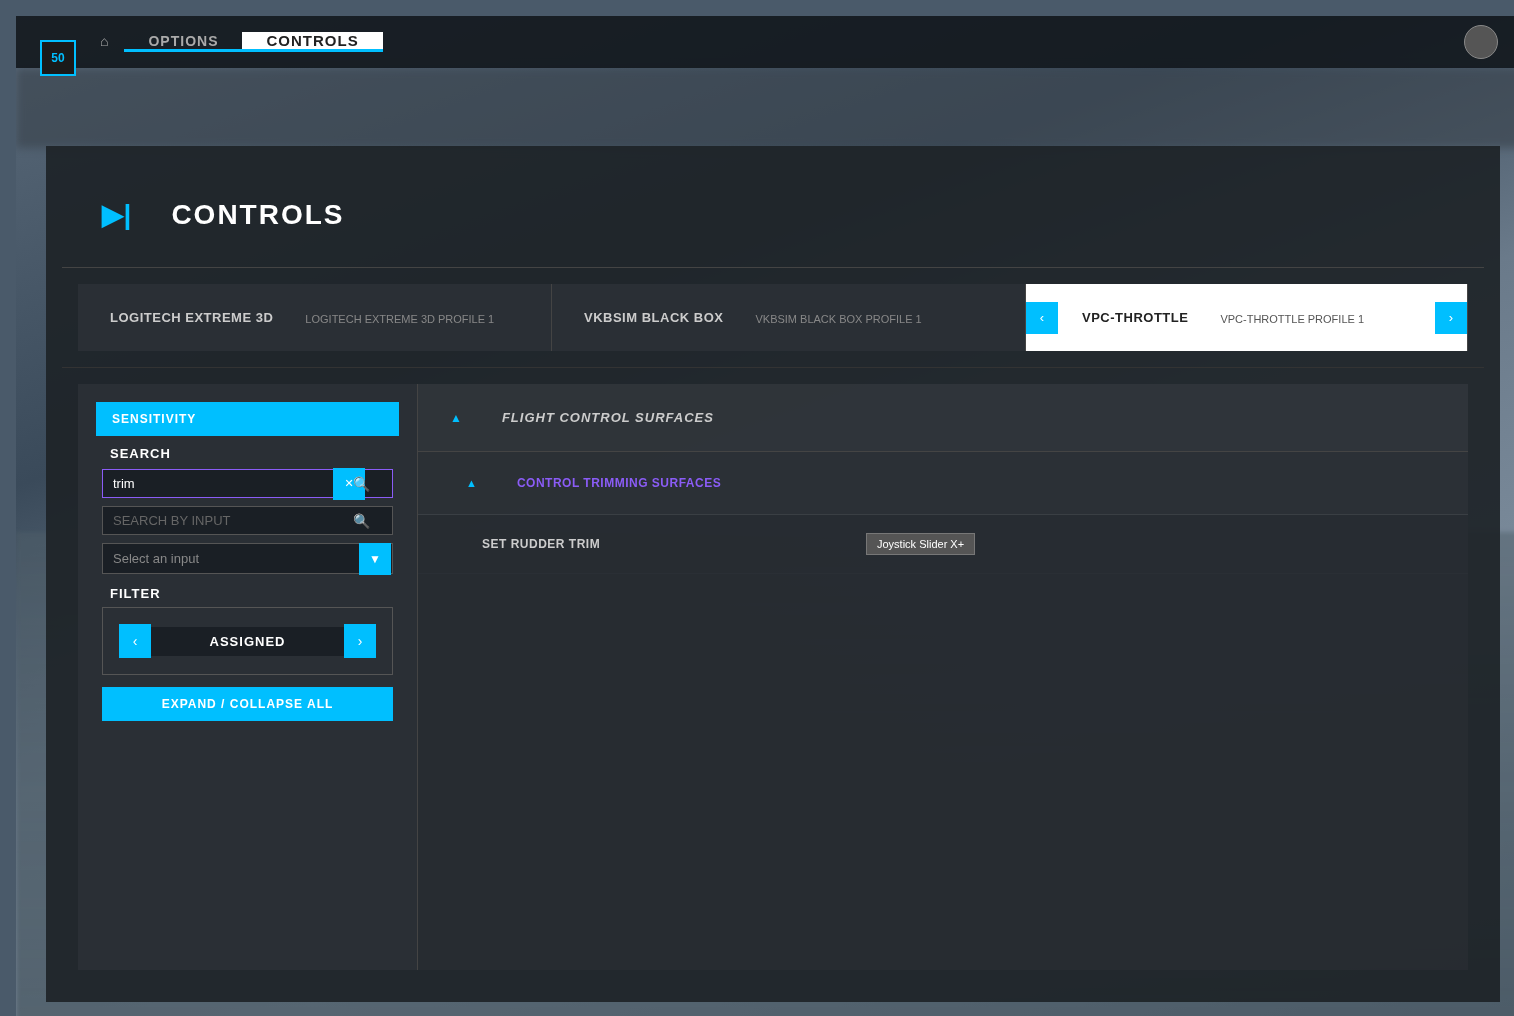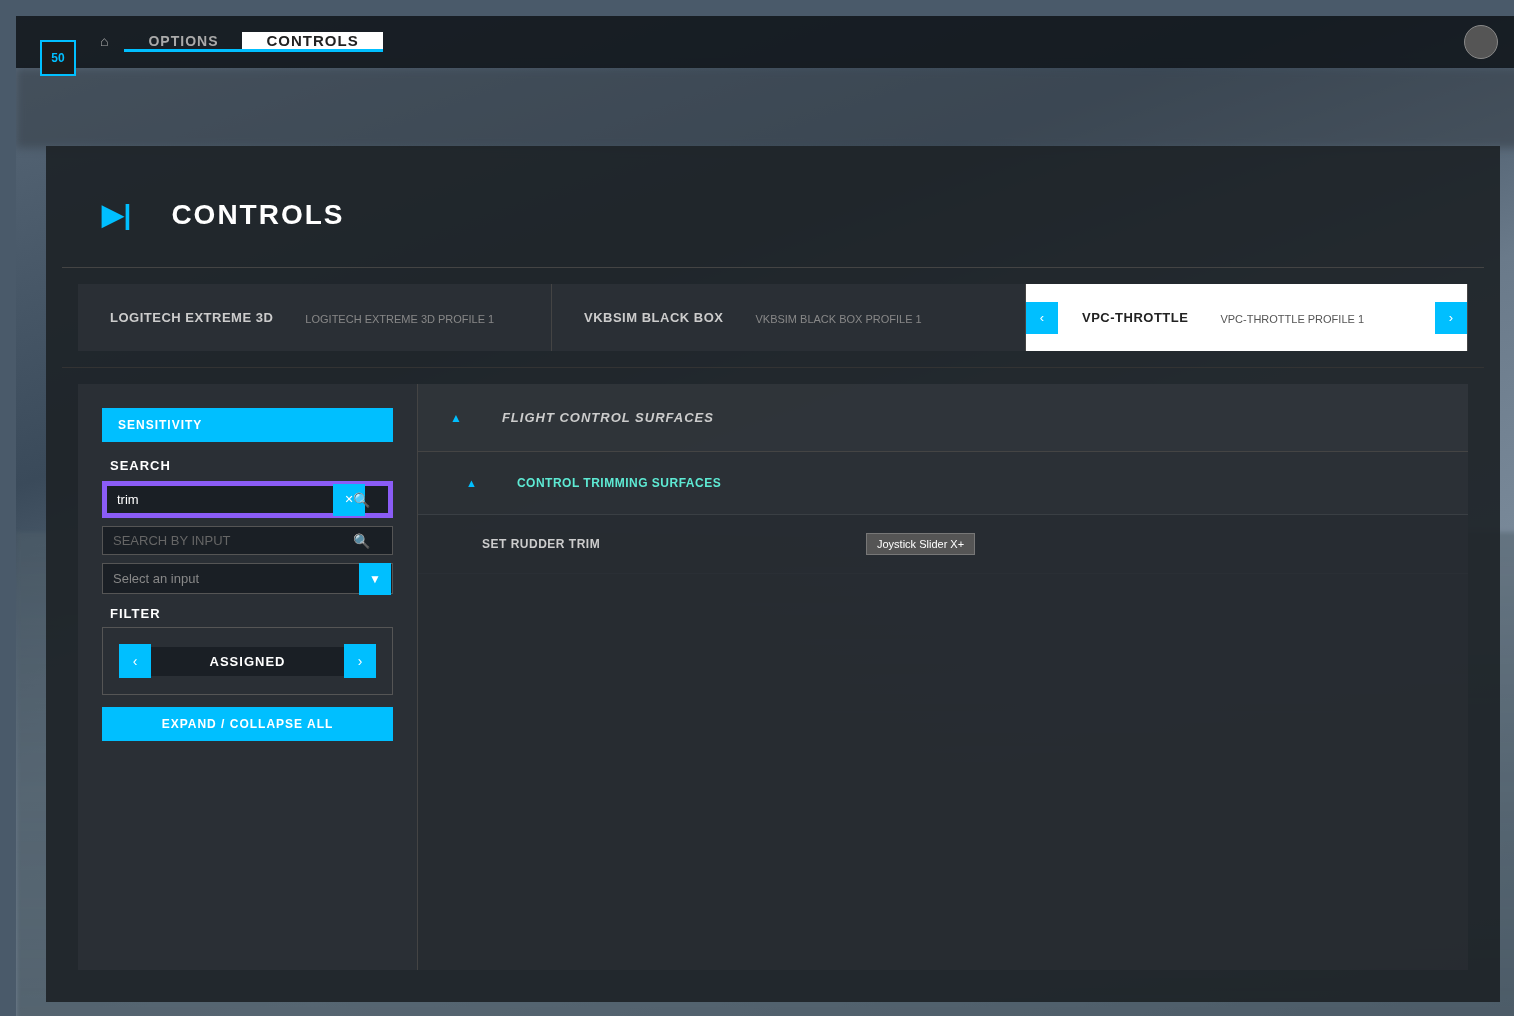--- a/index.html
+++ b/index.html
@@ -213,40 +213,40 @@
     .sensitivity-btn {
       background: #00bfff;
       color: white;
       font-size: 12px;
       font-weight: bold;
       letter-spacing: 1px;
       padding: 10px 16px;
       border: none;
       cursor: pointer;
       text-align: left;
-      margin: 8px;
+      margin: 2px;
     }
 
     .sidebar-section-label {
       color: white;
       font-size: 13px;
       font-weight: bold;
       letter-spacing: 1px;
       padding: 8px 16px 4px;
     }
 
     .search-input-container {
       position: relative;
       padding: 4px 8px;
     }
 
     .search-input {
       width: 100%;
       background: #1a1f25;
-      border: 5px solid #8b5cf6;
+      border: 1px solid #8b5cf6;
       color: white;
       padding: 6px 32px 6px 10px;
       font-size: 13px;
       outline: none;
     }
 
     .search-input::placeholder { color: #666; }
 
     .search-clear-btn {
       position: absolute;
@@ -422,21 +422,21 @@
       cursor: pointer;
     }
 
     .subsection-toggle {
       color: #00bfff;
       font-size: 11px;
       margin-right: 8px;
     }
 
     .subsection-title {
-      color: #5eead4;
+      color: #8b5cf6;
       font-size: 12px;
       font-weight: bold;
       letter-spacing: 0.5px;
     }
 
     .control-row {
       display: flex;
       align-items: center;
       padding: 6px 16px 6px 48px;
       border-bottom: 1px solid #2a2f35;

